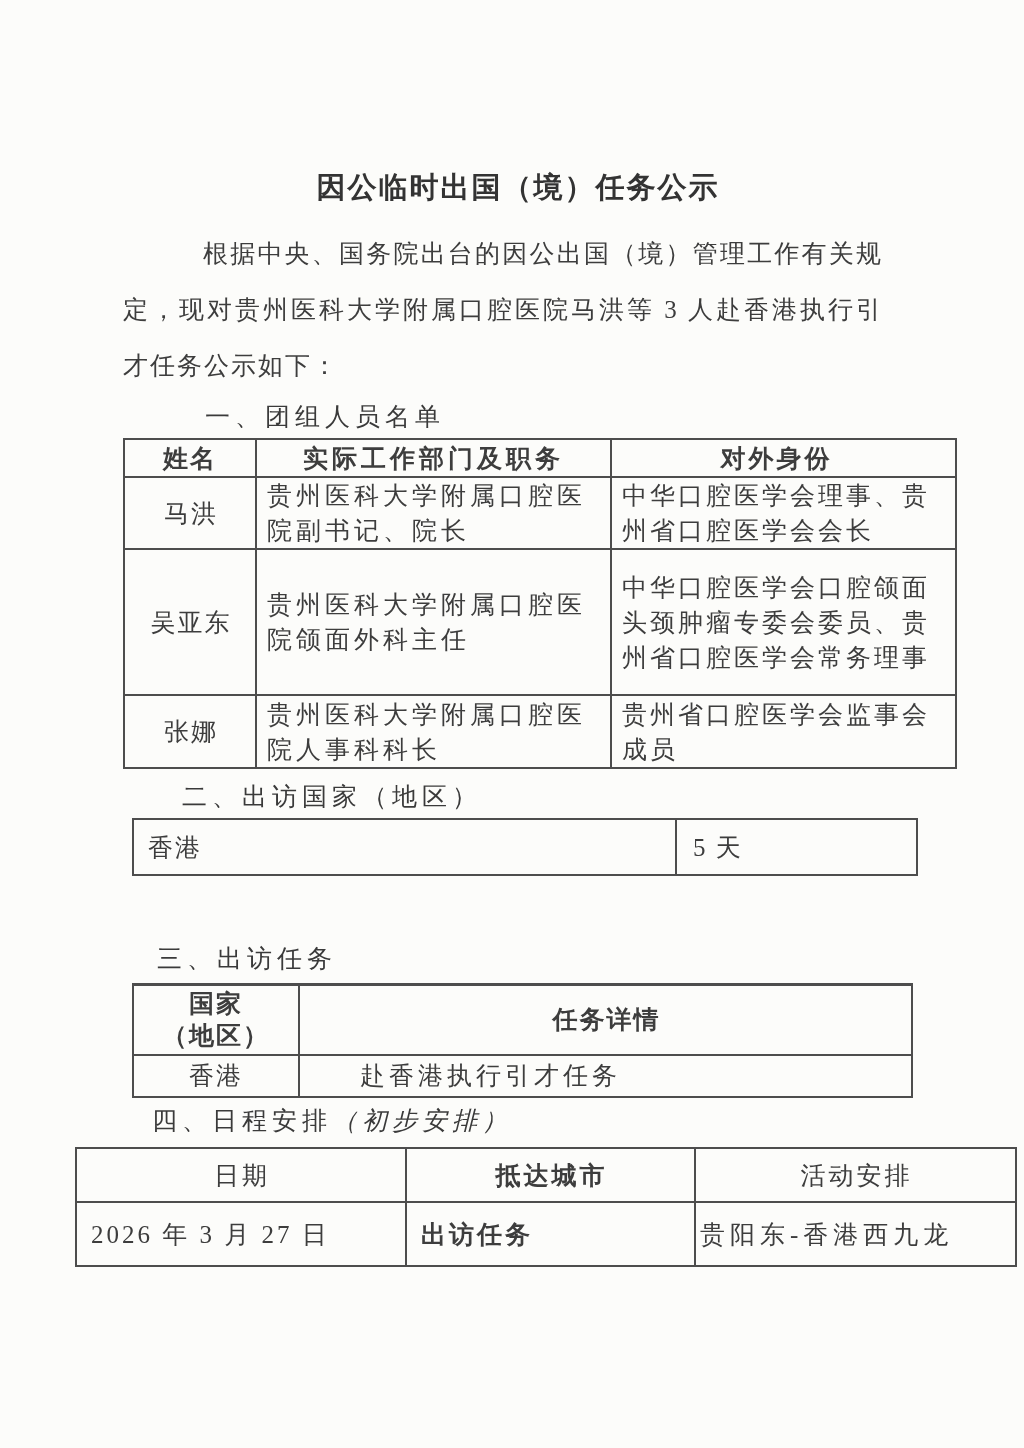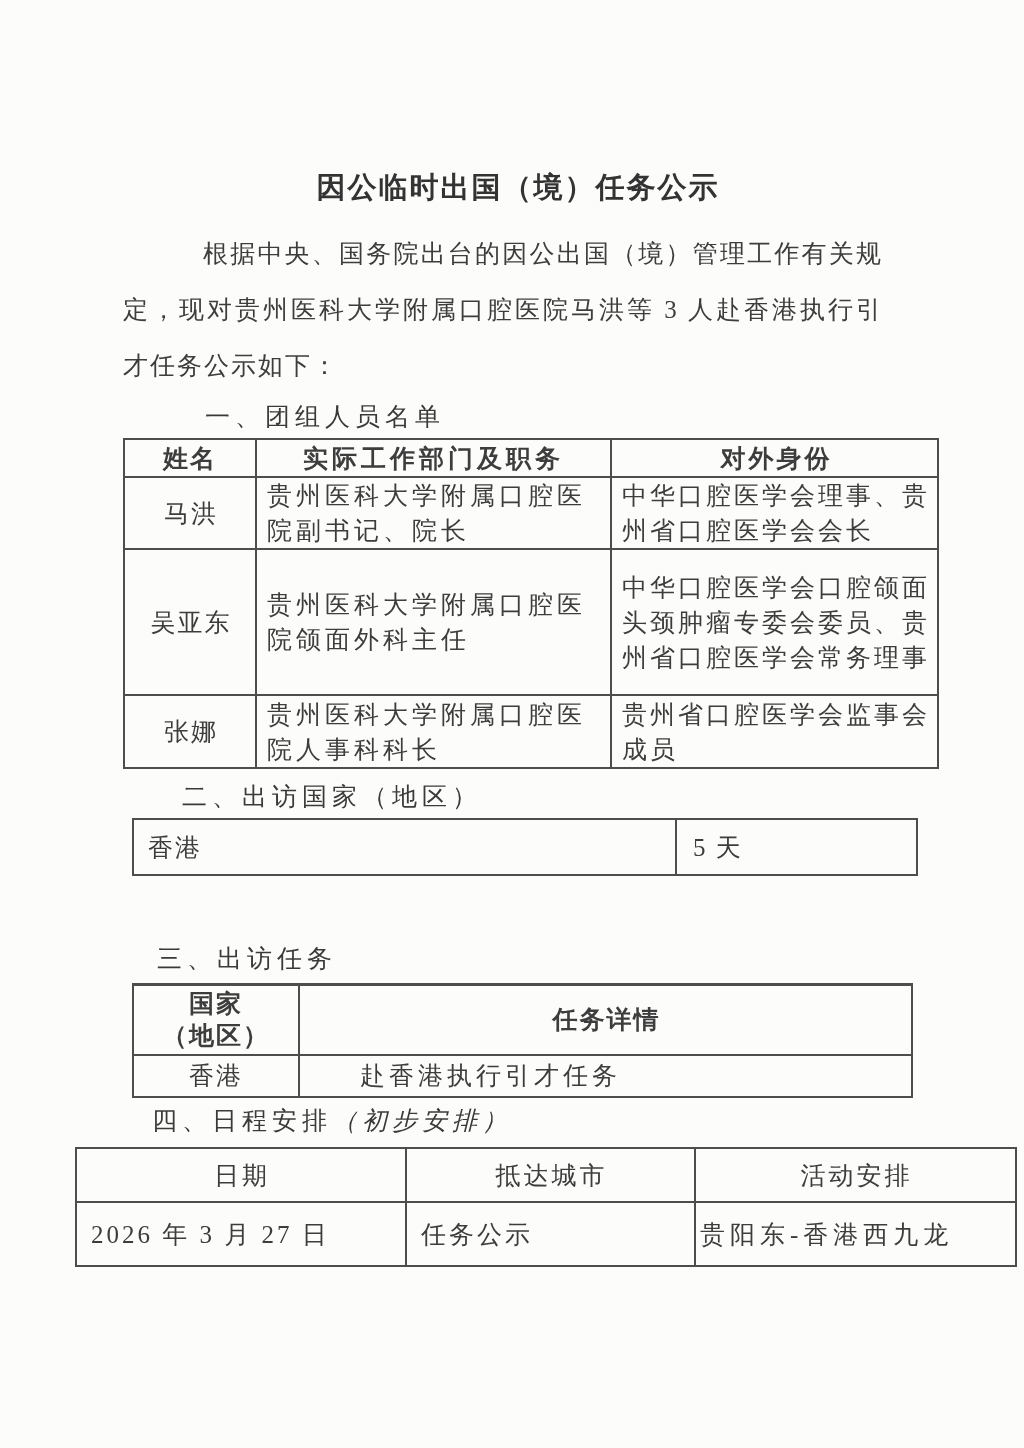--- a/index.html
+++ b/index.html
@@ -66,21 +66,21 @@
     padding:0 8px 0 10px;
     vertical-align:middle;
     line-height:35px;
     font-weight:normal;
   }
   
   #members-table{ left:123px; top:438px; width:788px; }
   #members-table th{ text-align:center; font-weight:bold; letter-spacing:2px; padding:0 4px;}
   #members-table .col-name{ width:122px; text-align:center; letter-spacing:2px;}
   #members-table .col-dept{ width:345px; letter-spacing:4px;border-radius:13px;}
-  #members-table .col-role{ width:321px; letter-spacing:3px; padding-right:0;}
+  #members-table .col-role{ width:321px; letter-spacing:3px; padding-right:18px;}
   #members-table tr.hdr{ height:38px;margin-left:24px; }
   #members-table tr.r1{ height:71px; }
   #members-table tr.r2{ height:146px; }
   #members-table tr.r3{ height:73px; }
   
   #dest-table{ left:132px; top:818px; width:734px; }
   #dest-table .c1{ width:519px; }
   #dest-table .c2{ width:215px; }
   #dest-table tr.hdr{ height:54px; }
   #dest-table tr.hdr td{ text-align:center; letter-spacing:3px; }
@@ -93,21 +93,21 @@
   #task-table .c2{ width:593px; }
   #task-table tr.hdr{ height:70px; }
   #task-table tr.hdr td{ font-weight:bold; letter-spacing:2px; line-height:32px; }
   #task-table tr.hdr .c2{ text-align:center; }
   #task-table tr.data{ height:42px; }
   #task-table tr.data .c1{ letter-spacing:2px; }
   #task-table tr.data .c2{ padding-left:60px; letter-spacing:4px; }
   
   #sched-table{ left:75px; top:1147px; width:880px; }
   #sched-table .c1{ width:310px; }
-  #sched-table .c2{ width:269px; }
+  #sched-table .c2{ width:269px;font-weight:bold; }
   #sched-table .c3{ width:301px; }
   #sched-table tr.hdr{ height:54px; }
   #sched-table tr.hdr td{ text-align:center; letter-spacing:3px; }
   #sched-table tr.data{ height:64px; }
   #sched-table tr.data .c1{ padding-left:14px; letter-spacing:3px; }
   #sched-table tr.data .c2{ padding-left:14px; letter-spacing:3px; }
   #sched-table tr.data .c3{ padding-left:4px; letter-spacing:5px; white-space:nowrap; }
 </style>
 </head>
 <body>
@@ -184,19 +184,19 @@
 
   <table class="doc" id="sched-table">
     <tbody>
         <tr class="hdr">
       <td class="c1">日期</td>
       <td class="c2">抵达城市</td>
       <td class="c3">活动安排</td>
     </tr>
     <tr class="data">
       <td class="c1">2026 年 3 月 27 日</td>
-      <td class="c2">任务公示</td>
+      <td class="c2">出访任务</td>
       <td class="c3">贵阳东-香港西九龙</td>
     </tr>
   </tbody>
     </table>
 
 </div>
 
 </body></html>

